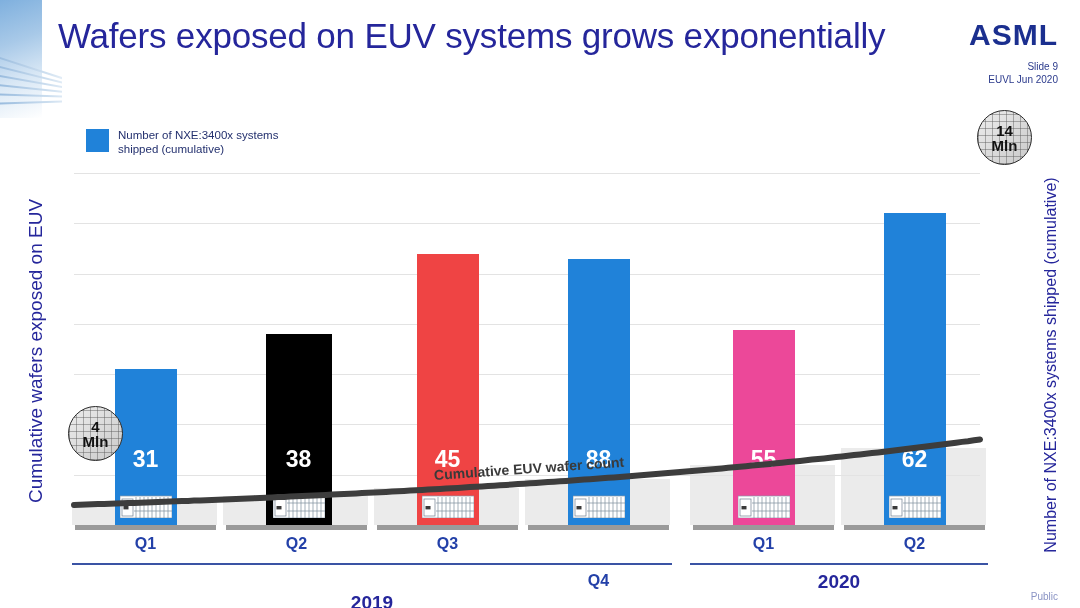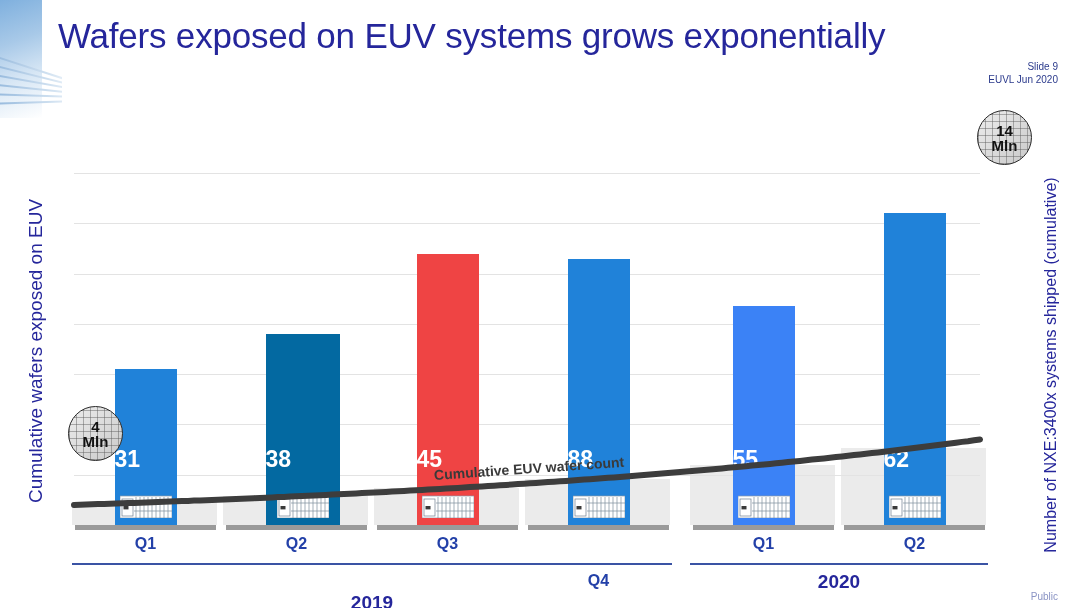--- a/index.html
+++ b/index.html
@@ -57,21 +57,21 @@
     transform:rotate(-90deg);white-space:nowrap;text-align:center;
     font-size:16px;line-height:20px;color:#25269b;
   }
 
   
   #plot{position:absolute;left:74px;top:163px;width:906px;height:362px;}
   .plot-bg{position:absolute;inset:0;background:#ffffff;}
   .gridline{position:absolute;left:0;right:0;height:1px;background:#e3e3e3;}
   .bar{position:absolute;bottom:0;background:#2082d9;}
   .bar .val{
-    position:absolute;left:0;right:0;bottom:52px;
+    position:absolute;left:0;right:0;bottom:52px;text-align:center;
     color:#ffffff;font-size:23px;font-weight:bold;
   }
   .machine{position:absolute;left:50%;transform:translateX(-50%);bottom:3px;}
   .curve{position:absolute;inset:0;overflow:visible;}
   .curve-label{
     position:absolute;font-size:14px;font-weight:bold;color:#3a3a3a;
     white-space:nowrap;transform-origin:left center;
   }
 
   
@@ -103,26 +103,32 @@
     <div class="sky"></div>
     <div class="ray" style="top:44px;width:130px;transform:rotate(18deg);"></div>
     <div class="ray" style="top:56px;width:130px;transform:rotate(14deg);"></div>
     <div class="ray" style="top:68px;width:130px;transform:rotate(10deg);"></div>
     <div class="ray" style="top:80px;width:130px;transform:rotate(6deg);"></div>
     <div class="ray" style="top:92px;width:130px;transform:rotate(2deg);"></div>
     <div class="ray" style="top:104px;width:130px;transform:rotate(-2deg);"></div>
   </div>
 
   <div class="title">Wafers exposed on EUV systems grows exponentially</div>
+  <div class="logo">ASML</div>
   <div class="slideinfo">
     <div>Slide 9</div>
     <div>EUVL Jun 2020</div>
   </div>
   <div class="footer-public">Public</div>
 
+  <div class="legend">
+    <div class="swatch"></div>
+    <div class="ltext">Number of NXE:3400x systems
+shipped (cumulative)</div>
+  </div>
 
   <div class="axis-left">
     <span>Cumulative wafers exposed on EUV</span>
   </div>
   <div class="axis-right">
     <span>Number of NXE:3400x systems
 shipped (cumulative)</span>
   </div>
 
   <div id="plot">
@@ -159,21 +165,21 @@
                 <line x1="32" y1="3" x2="32" y2="24"></line>
                 <line x1="36" y1="3" x2="36" y2="24"></line>
                 <line x1="40" y1="3" x2="40" y2="24"></line>
                 <line x1="44" y1="3" x2="44" y2="24"></line>
                 <line x1="48" y1="3" x2="48" y2="24"></line>
                 <line x1="14" y1="9" x2="52" y2="9"></line>
                 <line x1="14" y1="17" x2="52" y2="17"></line>
               </g>
             </svg></div>
         </div>
-        <div class="bar" style="left: 191.5px; width: 74px; height: 191.056px; background: #0369a1;">
+        <div class="bar" style="left: 191.5px; width: 66px; height: 191.056px; background: #000000;">
           <div class="val">38</div>
           <div class="machine"><svg width="52" height="24" viewBox="0 0 52 24">
               <rect x="0" y="2" width="52" height="22" fill="#ffffff" stroke="#8899aa" stroke-width="0.7"></rect>
               <rect x="2" y="5" width="11" height="17" fill="#ffffff" stroke="#6f7f90" stroke-width="0.7"></rect>
               <rect x="3.5" y="12" width="5" height="3.4" fill="#3a3a3a"></rect>
               <g stroke="#7d8c9b" stroke-width="0.7">
                 <line x1="16" y1="3" x2="16" y2="24"></line>
                 <line x1="20" y1="3" x2="20" y2="24"></line>
                 <line x1="24" y1="3" x2="24" y2="24"></line>
                 <line x1="28" y1="3" x2="28" y2="24"></line>
@@ -222,21 +228,21 @@
                 <line x1="32" y1="3" x2="32" y2="24"></line>
                 <line x1="36" y1="3" x2="36" y2="24"></line>
                 <line x1="40" y1="3" x2="40" y2="24"></line>
                 <line x1="44" y1="3" x2="44" y2="24"></line>
                 <line x1="48" y1="3" x2="48" y2="24"></line>
                 <line x1="14" y1="9" x2="52" y2="9"></line>
                 <line x1="14" y1="17" x2="52" y2="17"></line>
               </g>
             </svg></div>
         </div>
-        <div class="bar" style="left: 658.5px; width: 62px; height: 219px; background: #3b82f6;">
+        <div class="bar" style="left: 658.5px; width: 62px; height: 195px; background: #ec4899;">
           <div class="val">55</div>
           <div class="machine"><svg width="52" height="24" viewBox="0 0 52 24">
               <rect x="0" y="2" width="52" height="22" fill="#ffffff" stroke="#8899aa" stroke-width="0.7"></rect>
               <rect x="2" y="5" width="11" height="17" fill="#ffffff" stroke="#6f7f90" stroke-width="0.7"></rect>
               <rect x="3.5" y="12" width="5" height="3.4" fill="#3a3a3a"></rect>
               <g stroke="#7d8c9b" stroke-width="0.7">
                 <line x1="16" y1="3" x2="16" y2="24"></line>
                 <line x1="20" y1="3" x2="20" y2="24"></line>
                 <line x1="24" y1="3" x2="24" y2="24"></line>
                 <line x1="28" y1="3" x2="28" y2="24"></line>

